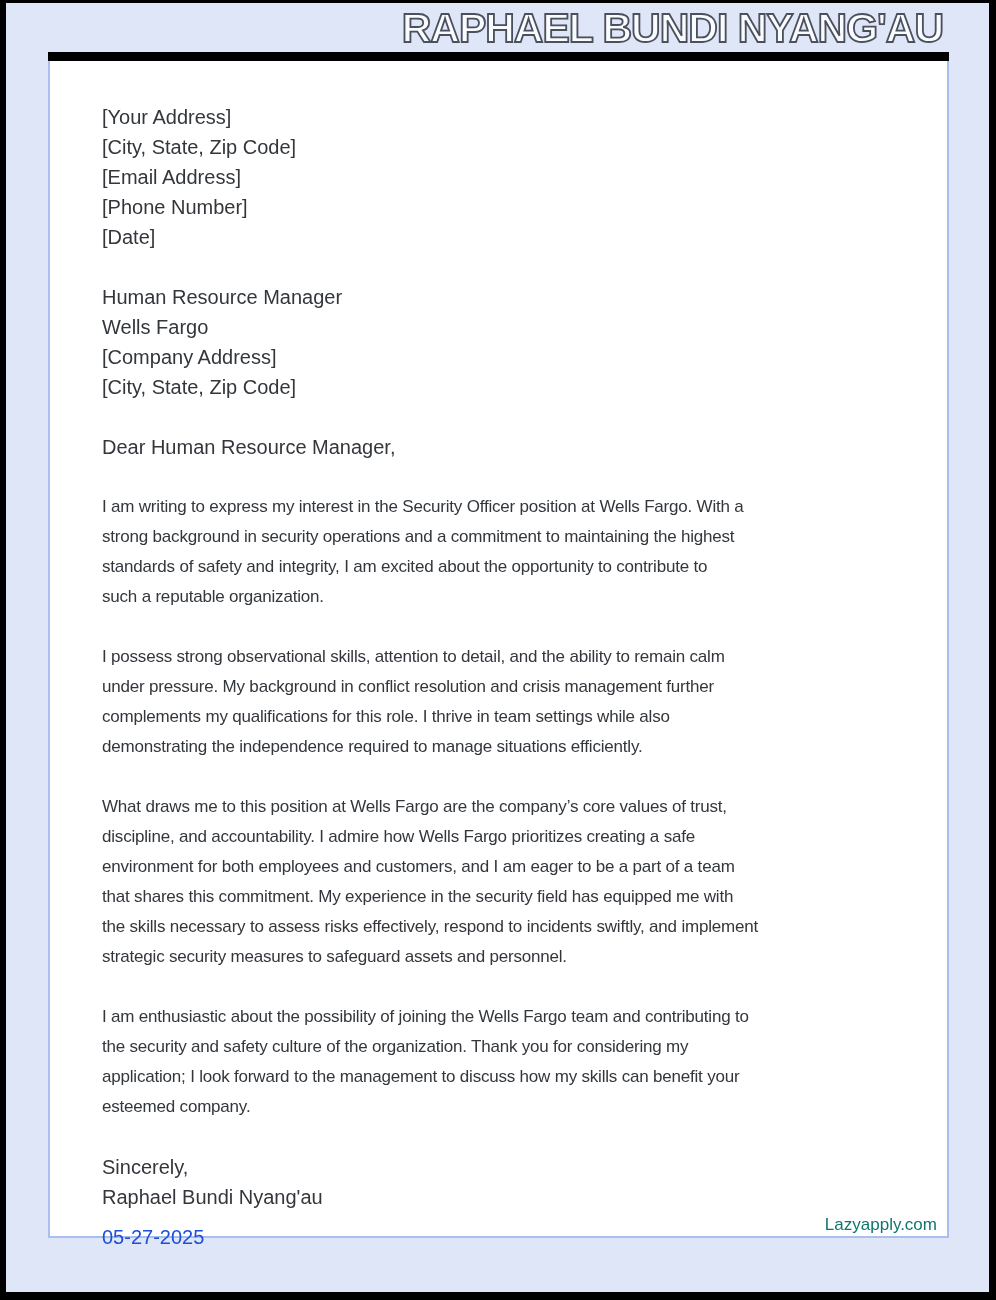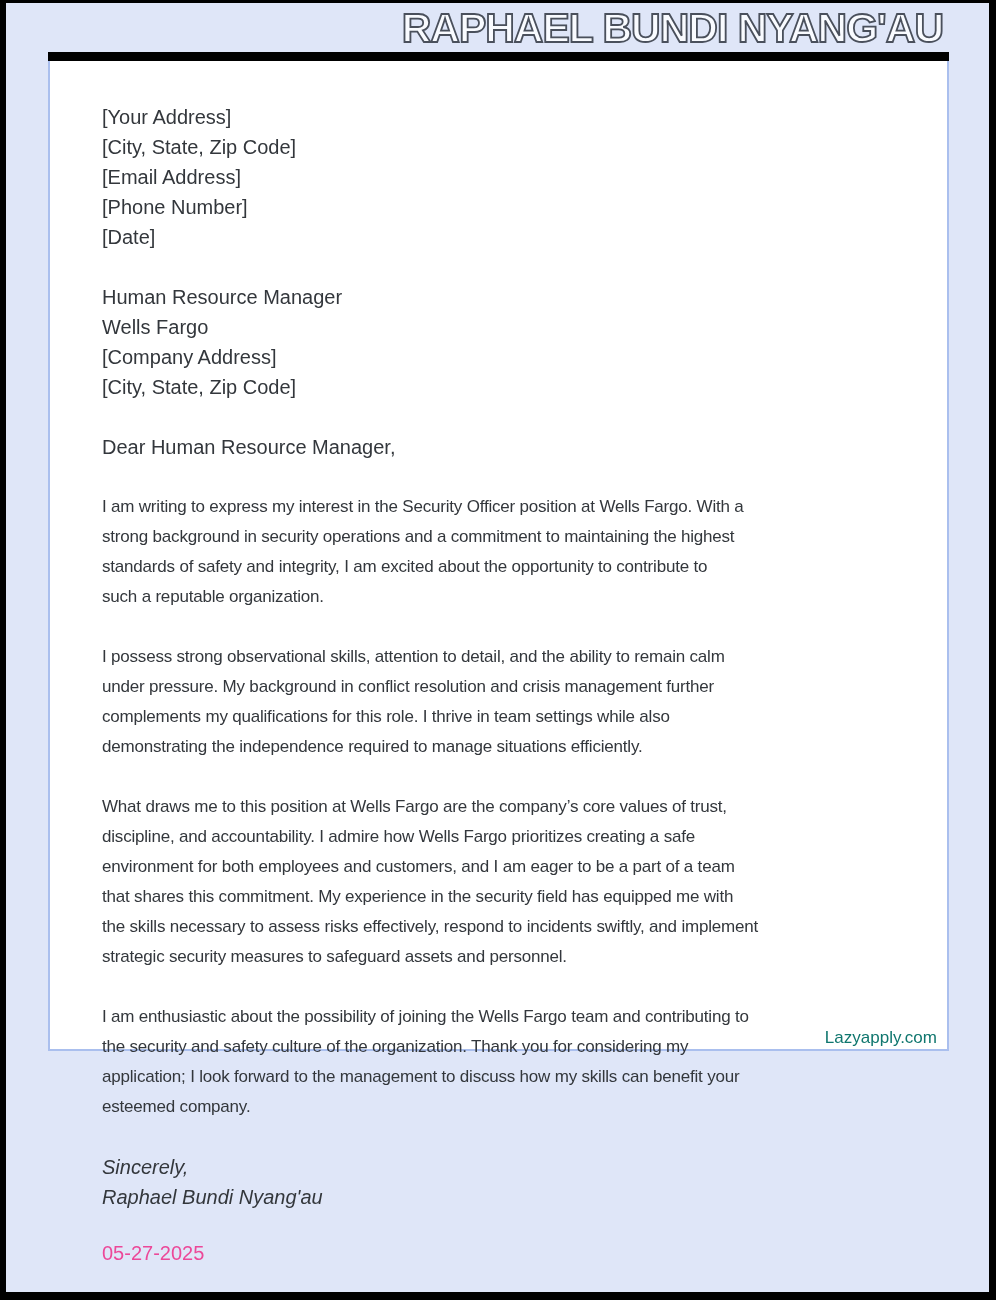--- a/index.html
+++ b/index.html
@@ -34,21 +34,21 @@
   .header-rule {
     position: absolute;
     left: 42px; top: 49px;
     width: 901px; height: 9px;
     background: #000;
   }
   
   .page {
     position: absolute;
     left: 42px; top: 58px;
-    width: 901px; height: 990px;
+    width: 901px; height: 1177px;
     box-sizing: border-box;
     background: #ffffff;
     border-left: 2px solid #aabfee;
     border-right: 2px solid #aabfee;
     border-bottom: 2px solid #aabfee;
   }
   .page-content {
     position: absolute;
     left: 0; top: 0; right: 0;
     padding: 41px 46px 0 52px;
@@ -60,27 +60,27 @@
     line-height: 30px;
     margin: 0 0 30px 0;
   }
   .para {
     white-space: pre-line;
     font-size: 17px;
     line-height: 30px;
     letter-spacing: -0.2px;
     margin: 0 0 30px 0;
   }
-  .closing-block { margin-bottom: 16px; font-style: italic; }
+  .closing-block { margin-bottom: 0; }
   .letter-date {
     display: inline-block;
     margin-top: 10px;
     font-size: 20px;
     line-height: 30px;
-    color: #ec4899;
+    color: #1d4ed8;
     cursor: pointer;
   }
   .watermark {
     position: absolute;
     right: 10px; bottom: 1px;
     font-size: 17px;
     line-height: 20px;
     color: #0f766e;
     cursor: pointer;
   }

